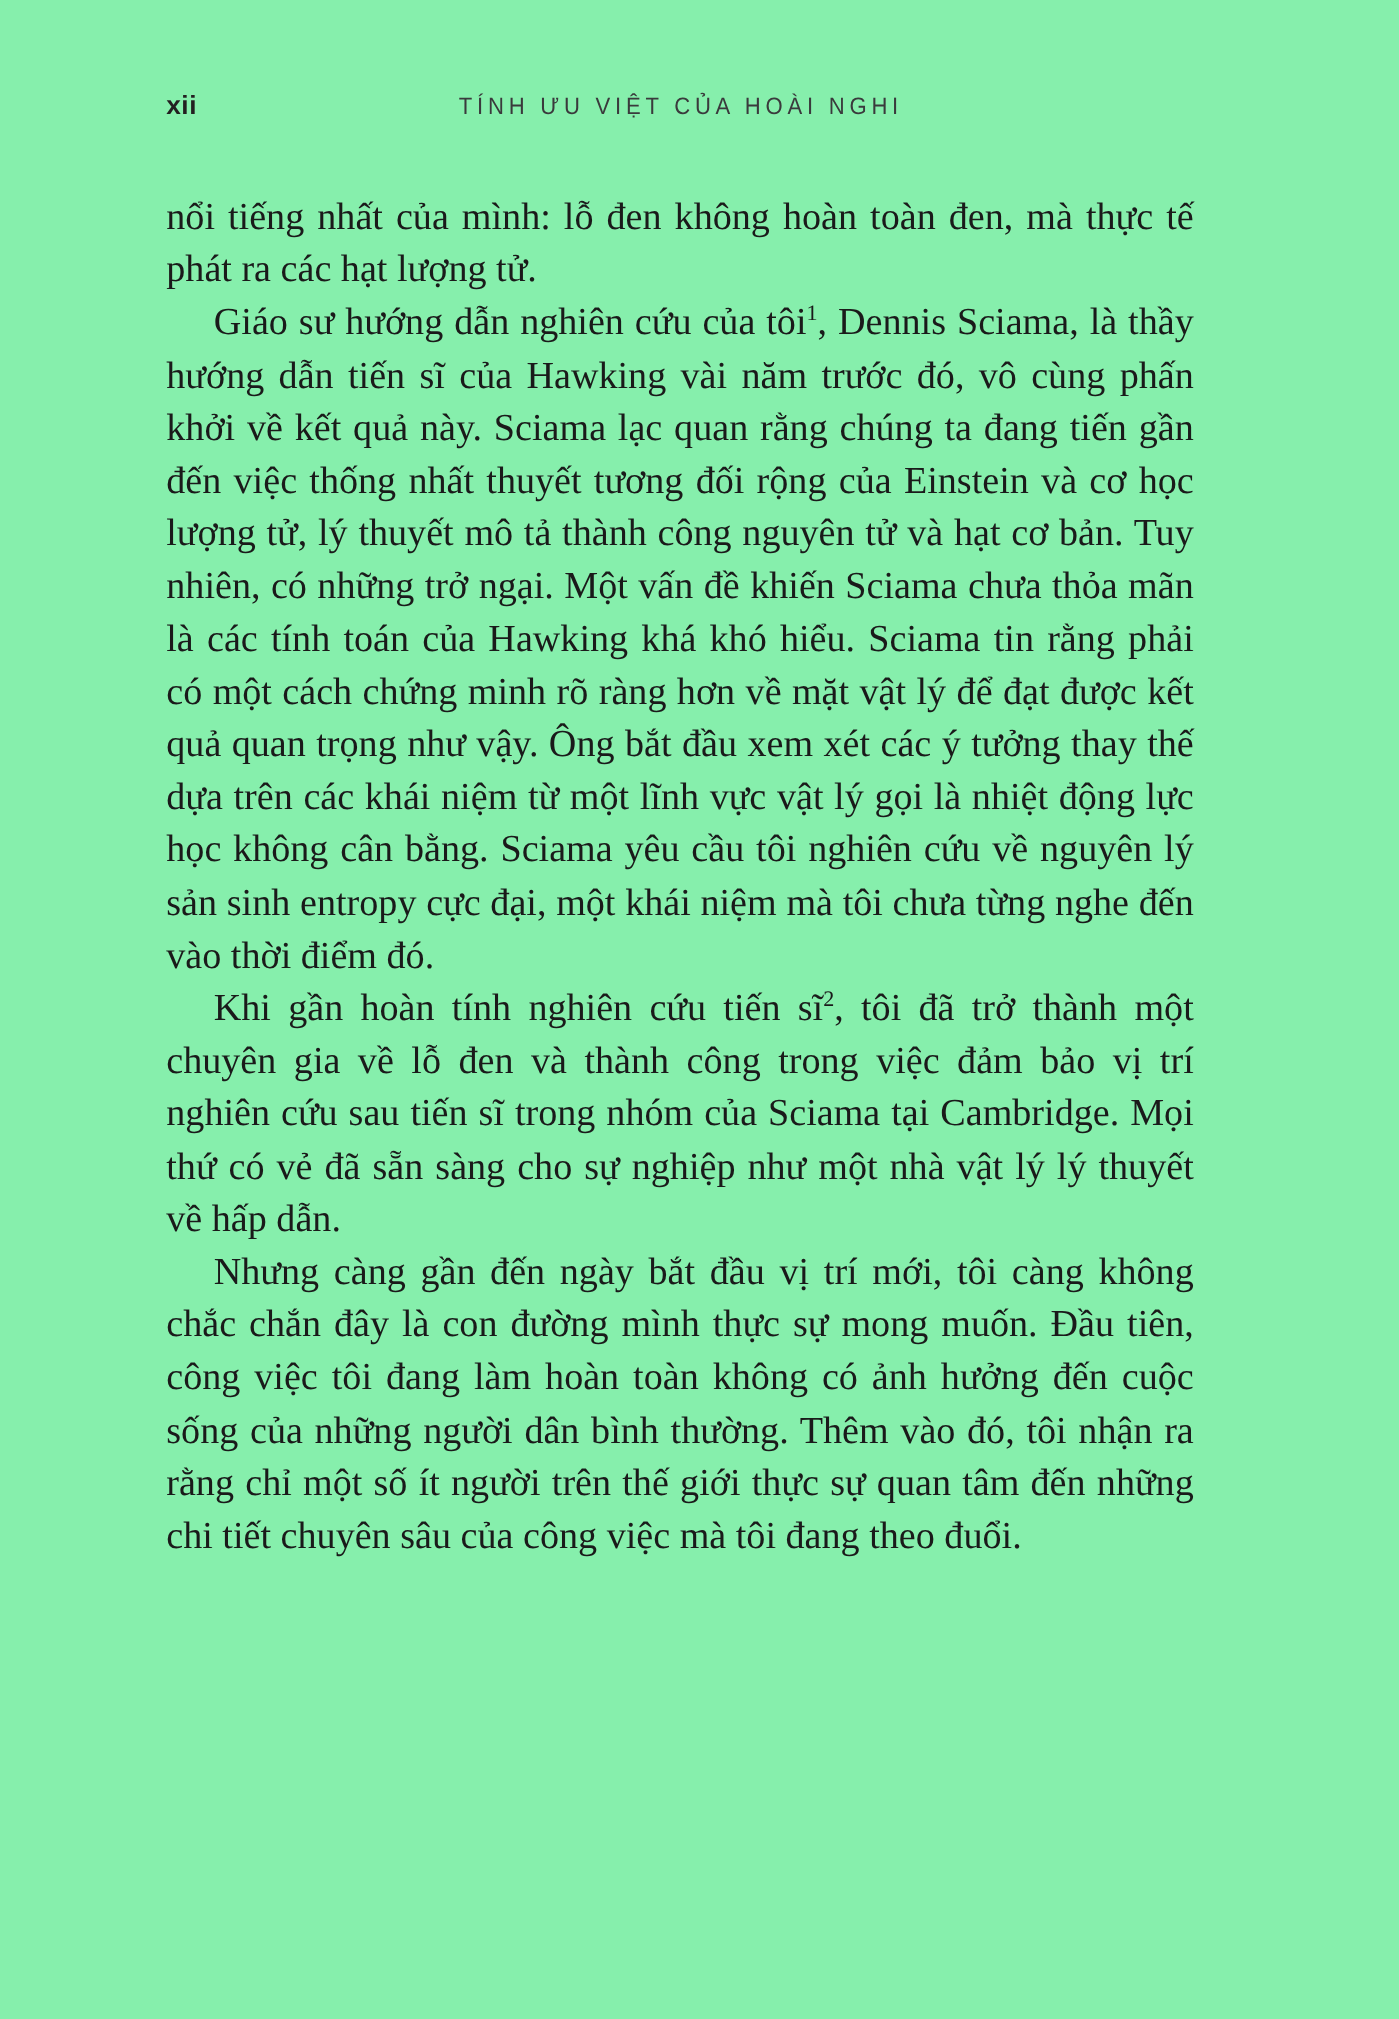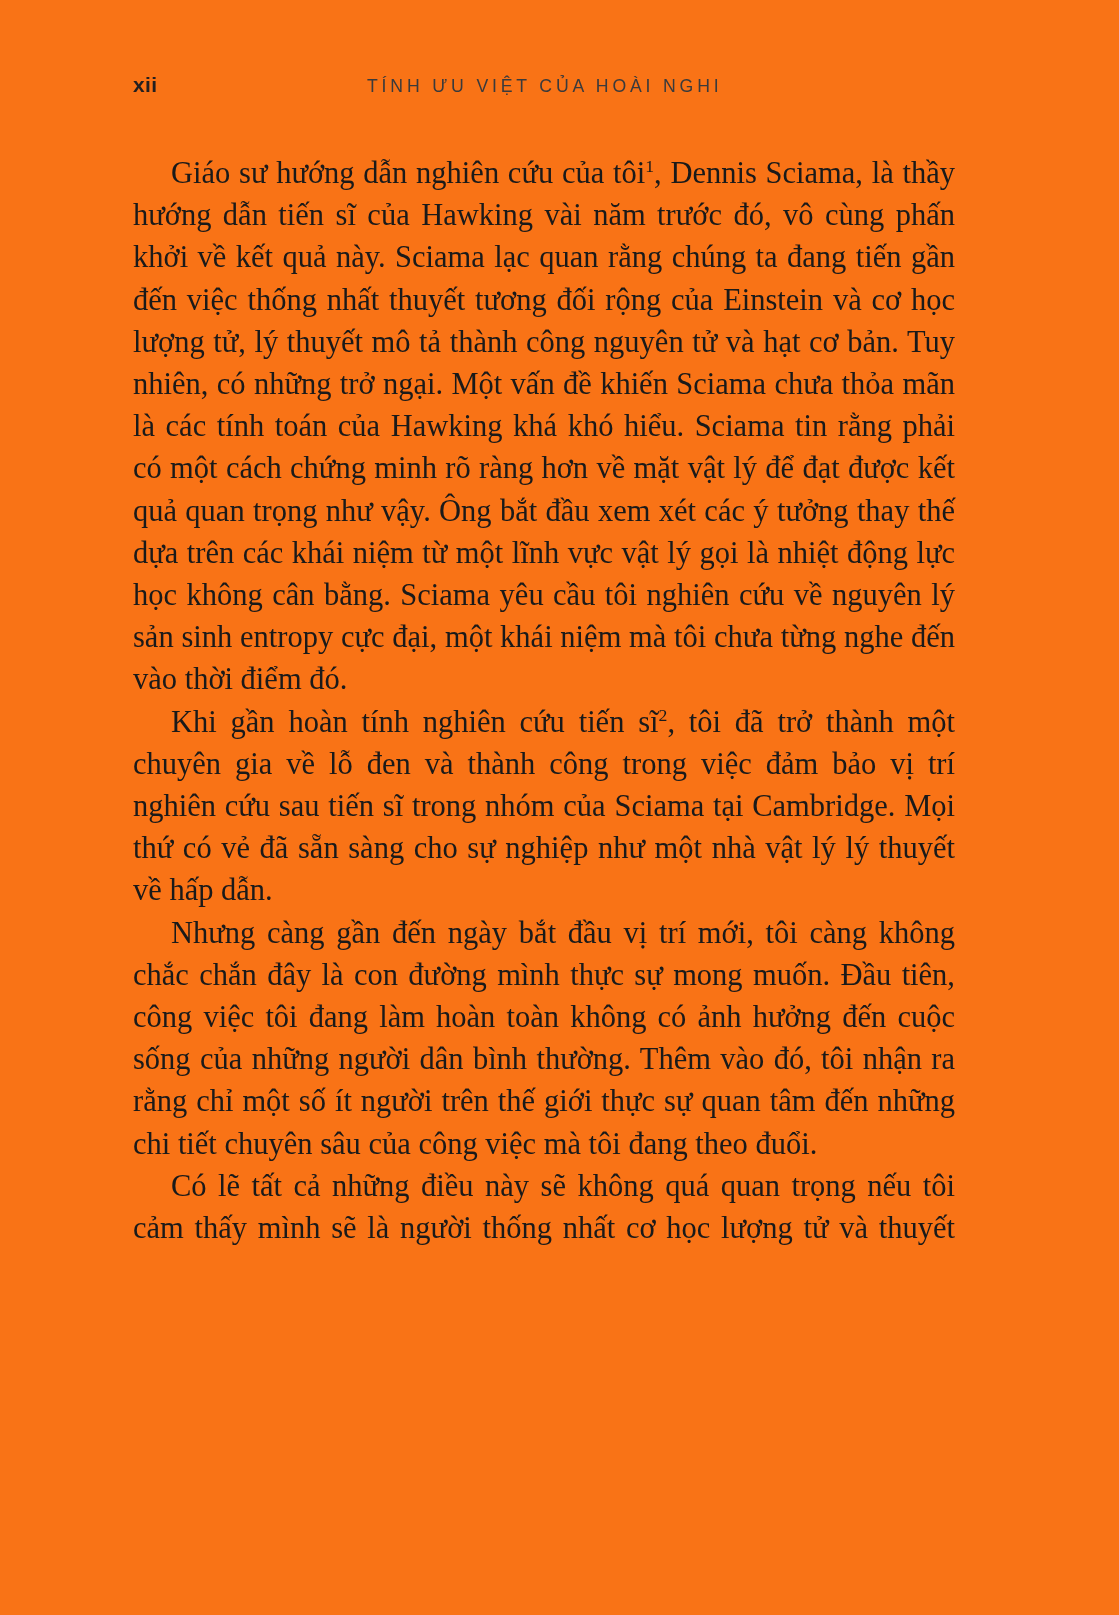--- a/index.html
+++ b/index.html
@@ -4,21 +4,21 @@
 <style>
   html, body {
     margin: 0;
     padding: 0;
     background: #ffffff;
   }
   .page {
     position: relative;
     width: 1119px;
     height: 1615px;
-    background: #f97316;
+    background: #86efac;
     overflow: hidden;
     box-sizing: border-box;
   }
 
   
   .running-head {
     position: absolute;
     left: 133px;
     top: 68px;
     width: 822px;
@@ -91,24 +91,24 @@
 
 <div class="page">
 
   <div class="running-head">
     <div class="folio">xii</div>
     <div class="head-title">TÍNH ƯU VIỆT CỦA HOÀI NGHI</div>
   </div>
 
   <div class="textblock">
 
+    <p class="para"><span>nổi tiếng nhất của mình: lỗ đen không hoàn toàn đen, mà thực tế phát ra các hạt lượng tử.</span></p>
 
     <p class="para indent"><span>Giáo sư hướng dẫn nghiên cứu của tôi</span><sup class="fn">1</sup><span>, Dennis Sciama, là thầy hướng dẫn tiến sĩ của Hawking vài năm trước đó, vô cùng phấn khởi về kết quả này. Sciama lạc quan rằng chúng ta đang tiến gần đến việc thống nhất thuyết tương đối rộng của Einstein và cơ học lượng tử, lý thuyết mô tả thành công nguyên tử và hạt cơ bản. Tuy nhiên, có những trở ngại. Một vấn đề khiến Sciama chưa thỏa mãn là các tính toán của Hawking khá khó hiểu. Sciama tin rằng phải có một cách chứng minh rõ ràng hơn về mặt vật lý để đạt được kết quả quan trọng như vậy. Ông bắt đầu xem xét các ý tưởng thay thế dựa trên các khái niệm từ một lĩnh vực vật lý gọi là nhiệt động lực học không cân bằng. Sciama yêu cầu tôi nghiên cứu về nguyên lý sản sinh entropy cực đại, một khái niệm mà tôi chưa từng nghe đến vào thời điểm đó.</span></p>
 
     <p class="para indent"><span>Khi gần hoàn tính nghiên cứu tiến sĩ</span><sup class="fn">2</sup><span>, tôi đã trở thành một chuyên gia về lỗ đen và thành công trong việc đảm bảo vị trí nghiên cứu sau tiến sĩ trong nhóm của Sciama tại Cambridge. Mọi thứ có vẻ đã sẵn sàng cho sự nghiệp như một nhà vật lý lý thuyết về hấp dẫn.</span></p>
 
     <p class="para indent"><span>Nhưng càng gần đến ngày bắt đầu vị trí mới, tôi càng không chắc chắn đây là con đường mình thực sự mong muốn. Đầu tiên, công việc tôi đang làm hoàn toàn không có ảnh hưởng đến cuộc sống của những người dân bình thường. Thêm vào đó, tôi nhận ra rằng chỉ một số ít người trên thế giới thực sự quan tâm đến những chi tiết chuyên sâu của công việc mà tôi đang theo đuổi.</span></p>
 
-    <p class="para indent last-open"><span>Có lẽ tất cả những điều này sẽ không quá quan trọng nếu tôi cảm thấy mình sẽ là người thống nhất cơ học lượng tử và thuyết</span></p>
 
   </div>
 
 </div>
 
 </body></html>

